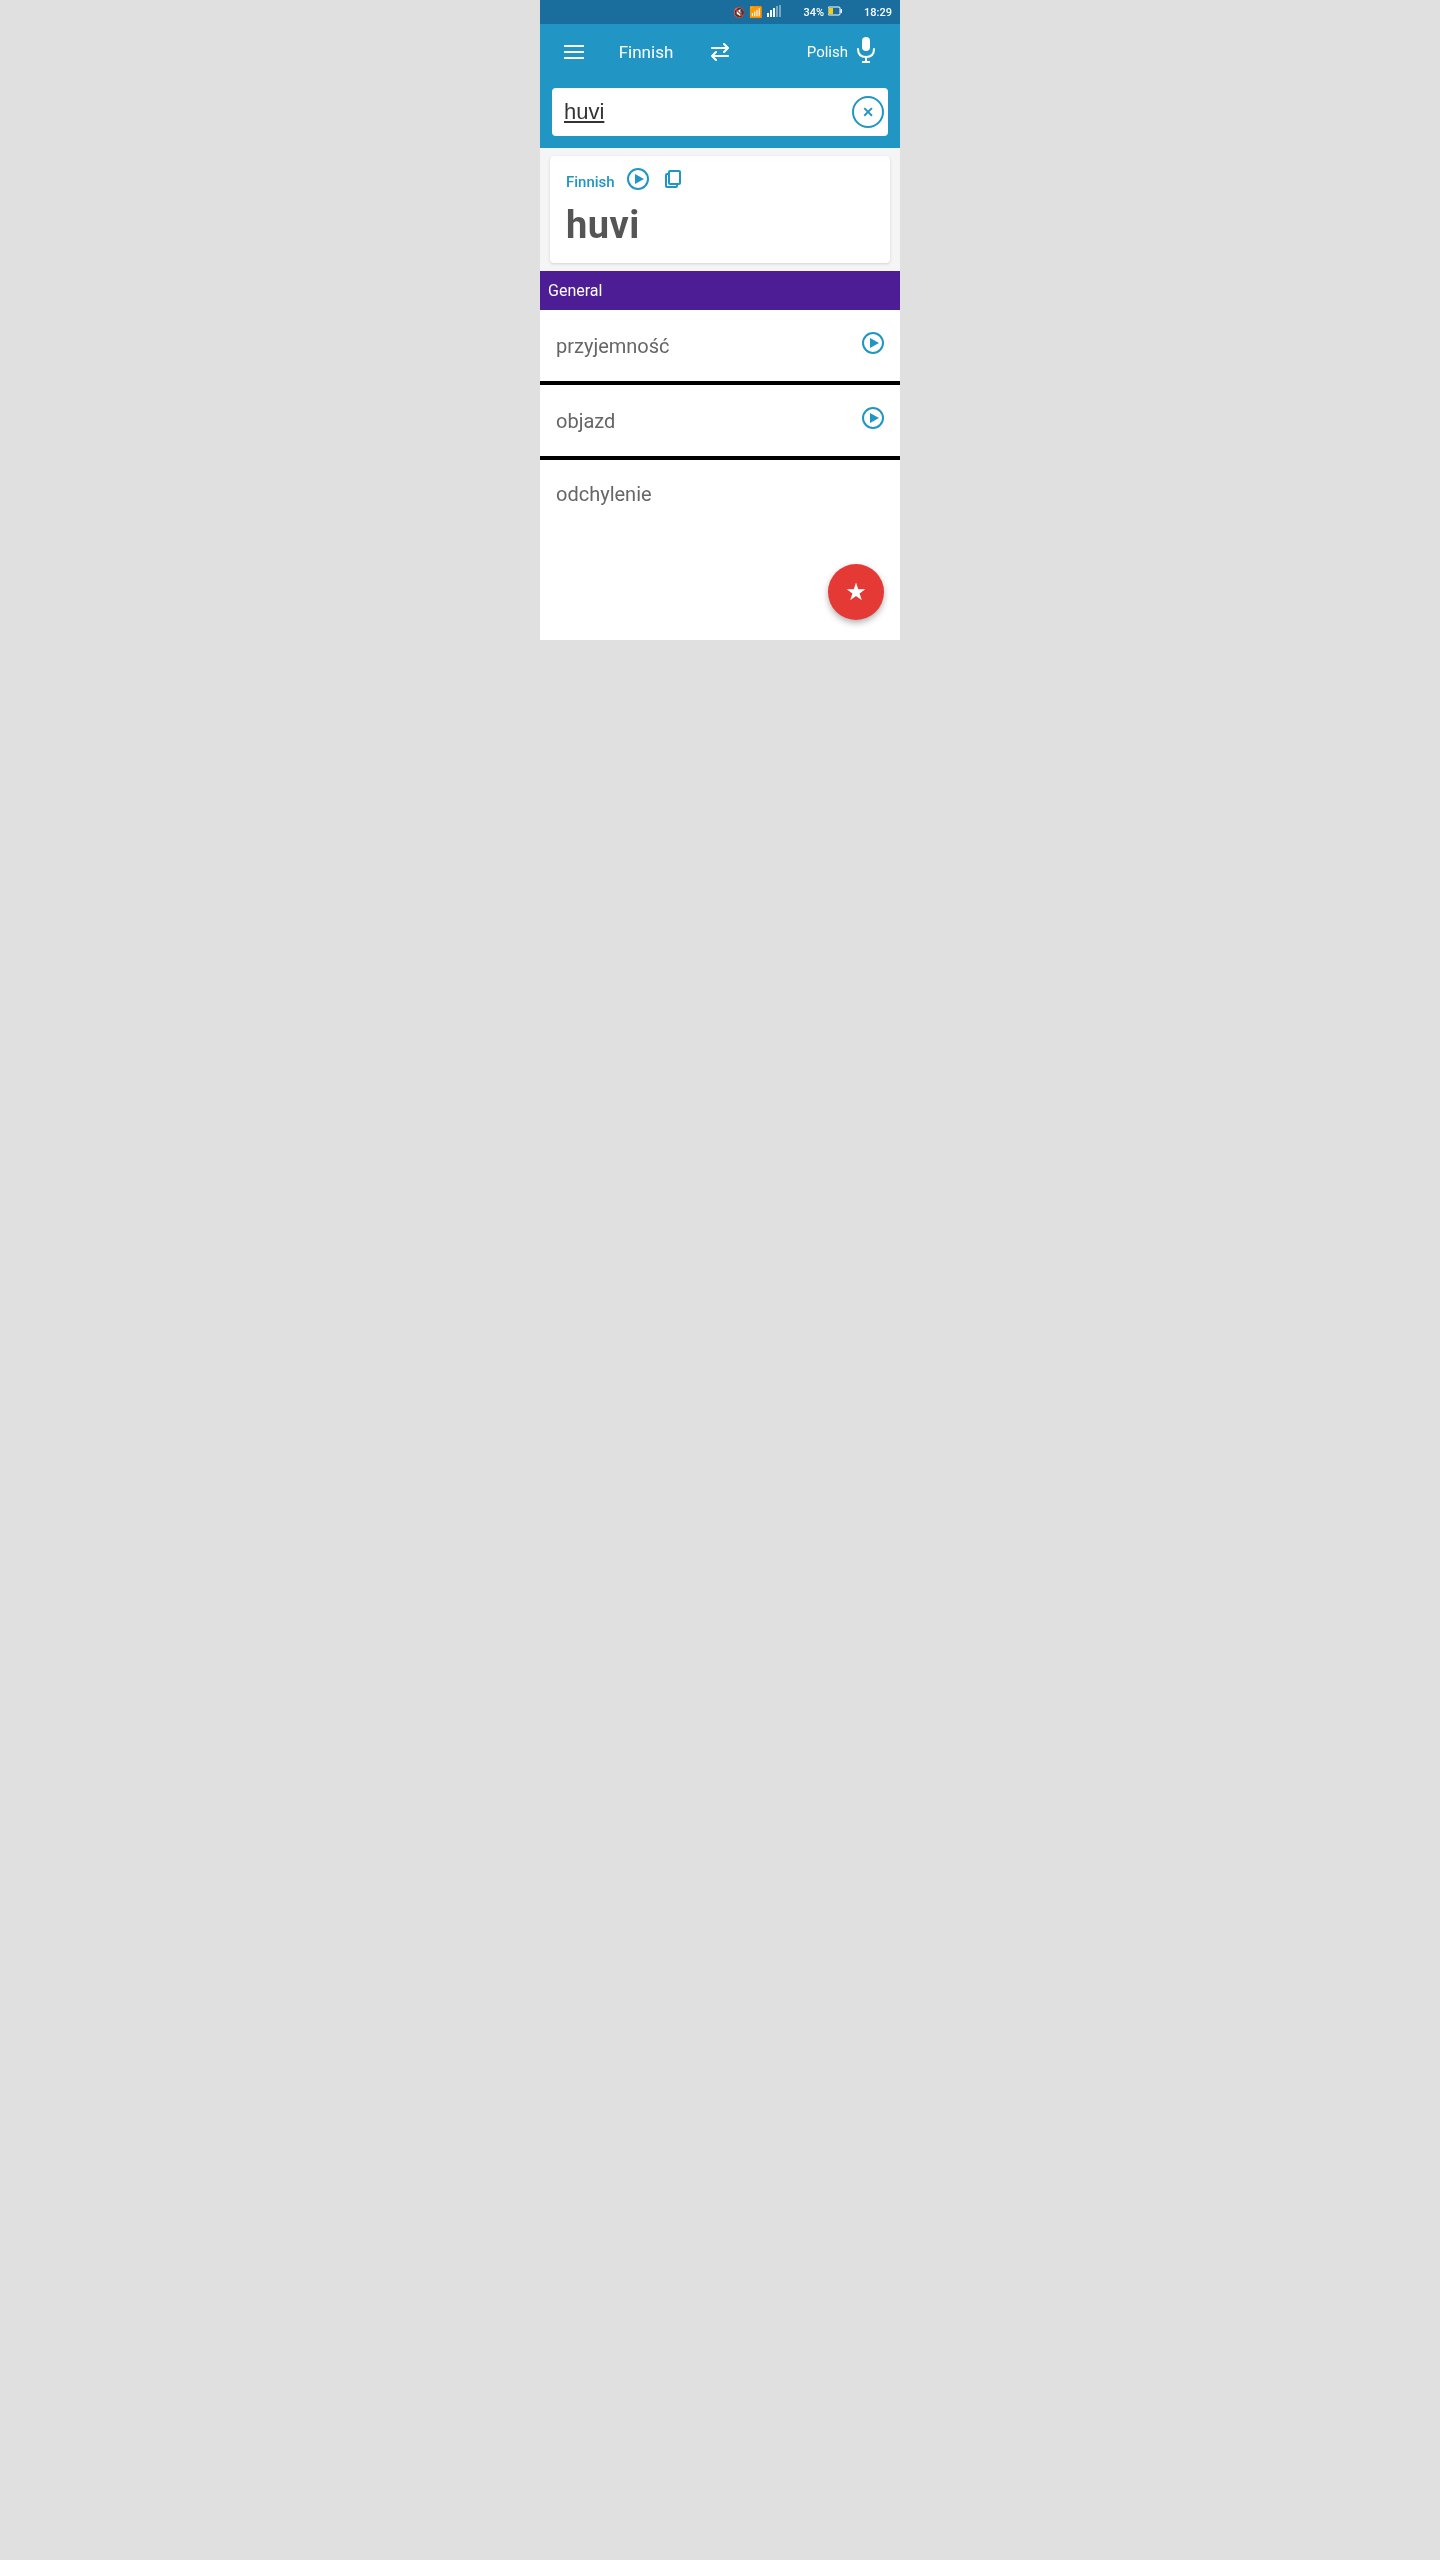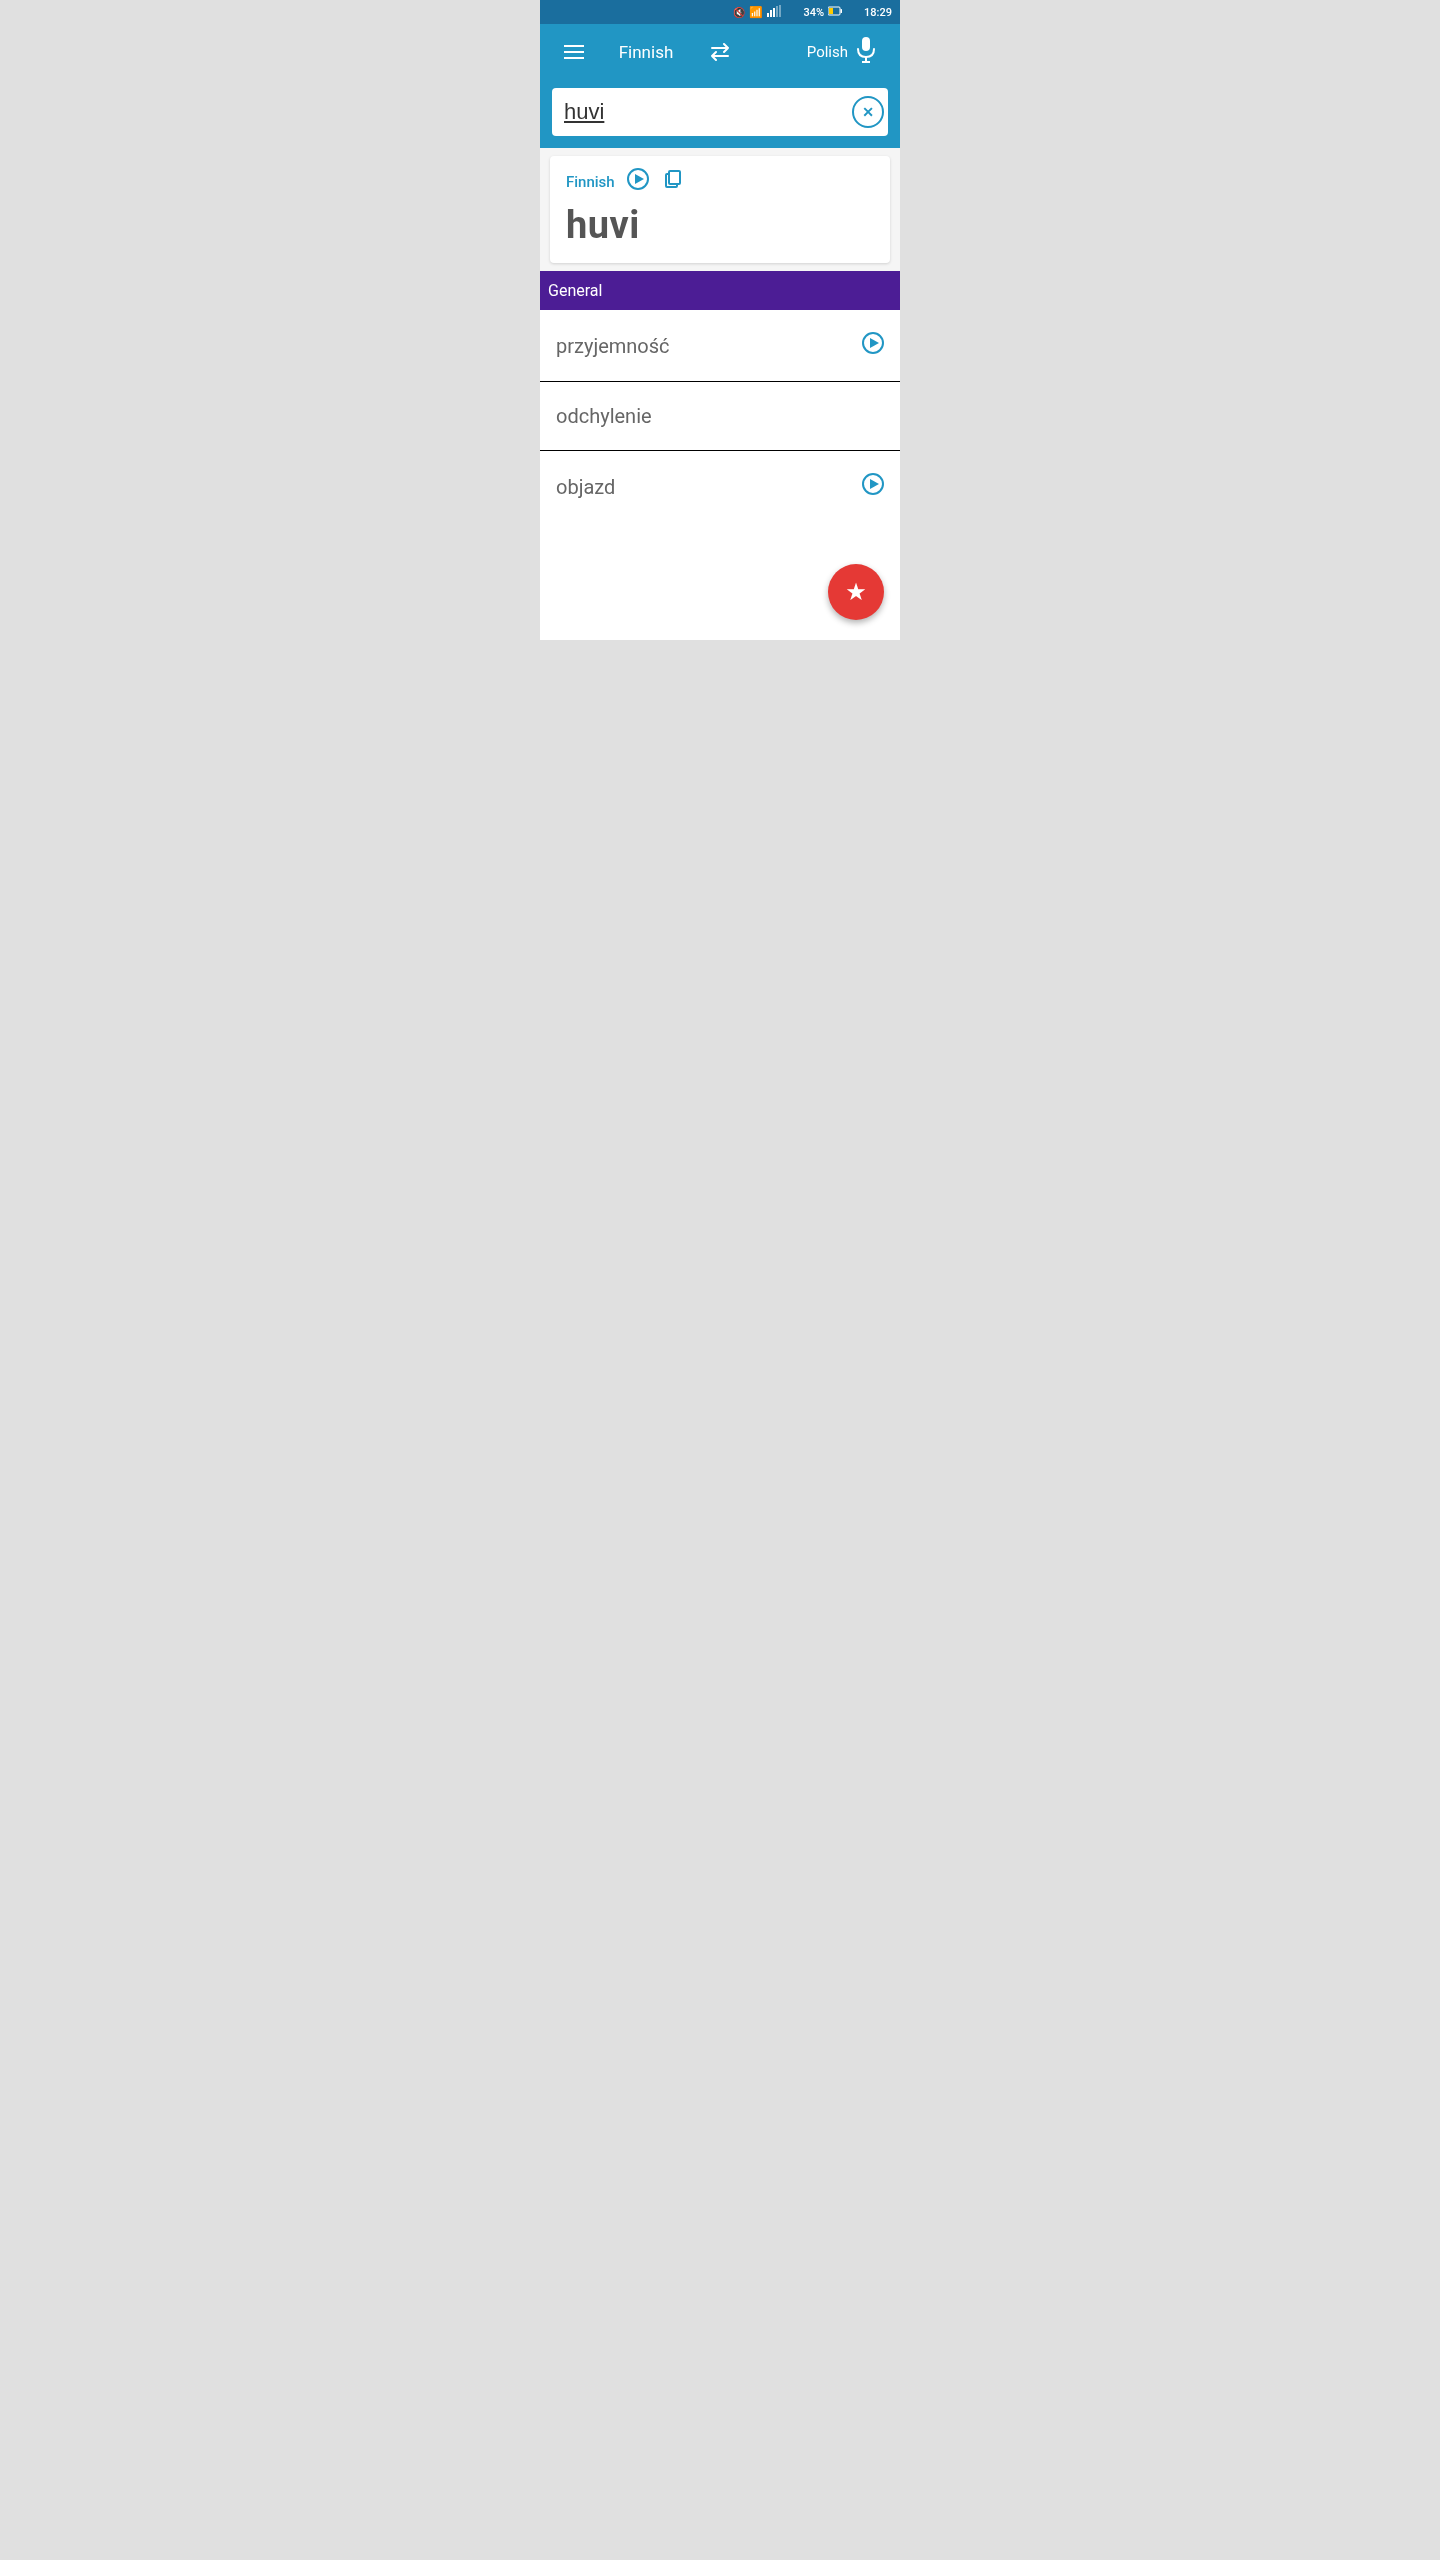--- a/index.html
+++ b/index.html
@@ -209,21 +209,21 @@
     .translation-list {
       background: white;
       flex: 1;
     }
 
     .translation-item {
       display: flex;
       align-items: center;
       justify-content: space-between;
       padding: 22px 16px;
-      border-bottom: 1px solid #000000;
+      border-bottom: 4px solid #000000;
       cursor: pointer;
     }
 
     .translation-item:last-child {
       border-bottom: none;
     }
 
     .translation-word {
       font-size: 20px;
       color: #666;
@@ -353,34 +353,34 @@
         <svg width="22" height="22" viewBox="0 0 22 22">
           <circle cx="11" cy="11" r="10" fill="none" stroke="#2196c4" stroke-width="2"></circle>
           <polygon points="8,6 8,16 17,11" fill="#2196c4"></polygon>
         </svg>
       </span>
     </div>
 
 
 
 
-    <div class="translation-item" style="position:relative;">
-      <span class="translation-word">odchylenie</span>
-
-    </div>
-
     <div class="translation-item">
       <span class="translation-word">objazd</span>
       <span class="translation-sound">
         <svg width="22" height="22" viewBox="0 0 22 22">
           <circle cx="11" cy="11" r="10" fill="none" stroke="#2196c4" stroke-width="2"></circle>
           <polygon points="8,6 8,16 17,11" fill="#2196c4"></polygon>
         </svg>
       </span>
     </div>
 
+    <div class="translation-item" style="position:relative;">
+      <span class="translation-word">odchylenie</span>
+
+    </div>
+
   </div>
 
   <div class="fab">
     <span class="fab-star">★</span>
   </div>
 
 </div>
 
 </body></html>

